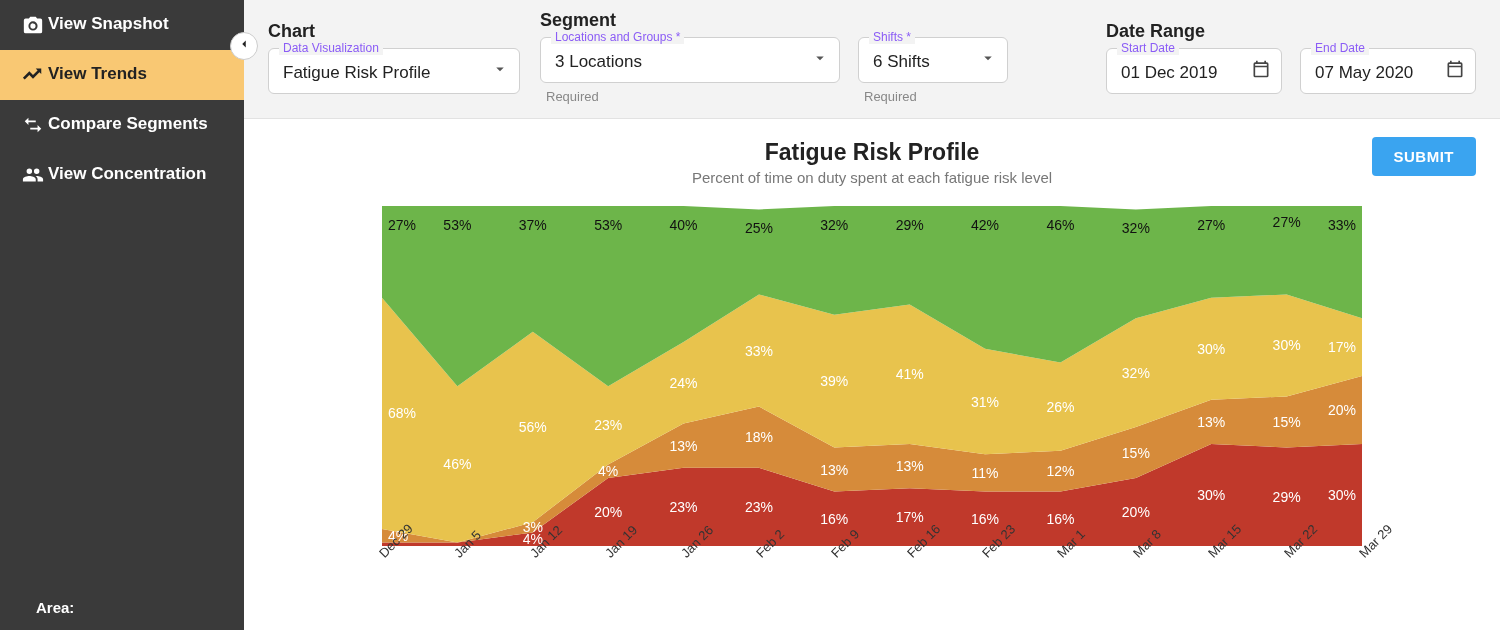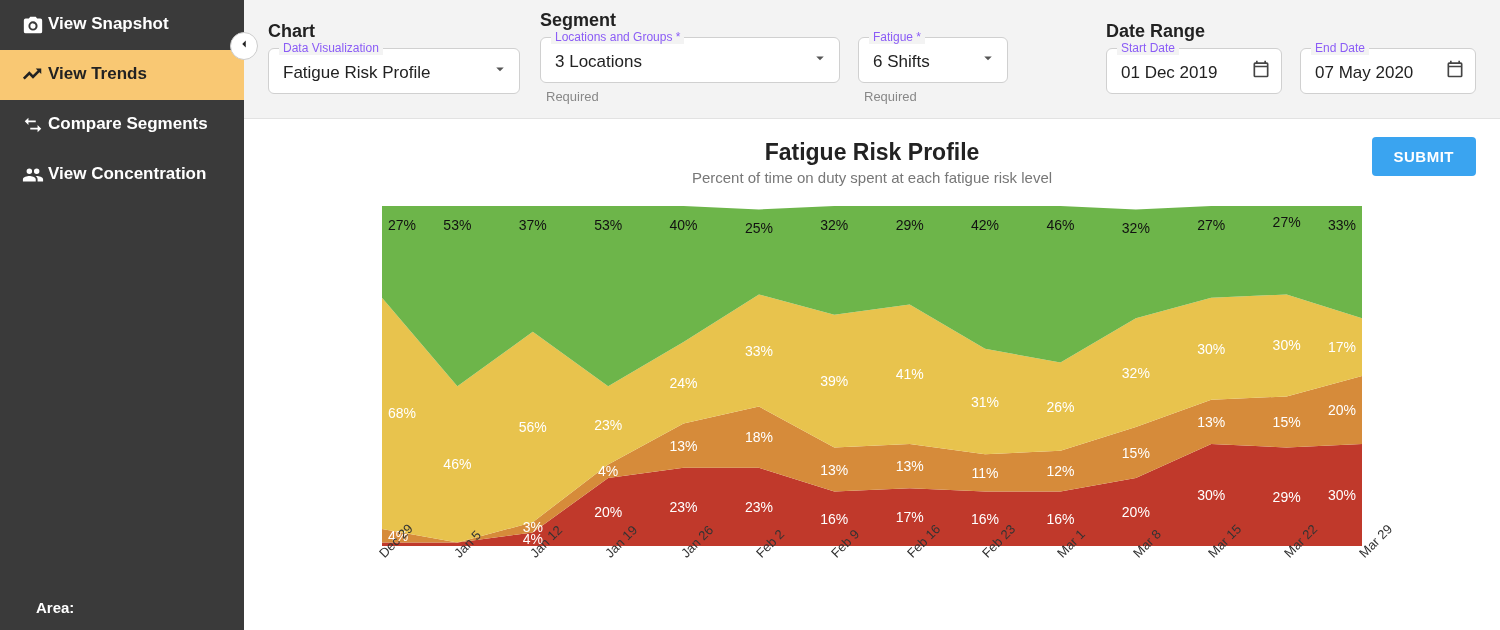--- a/index.html
+++ b/index.html
@@ -128,21 +128,21 @@
             <span class="field-label-float">Locations and Groups *</span>
             <span class="field-value">3 Locations</span>
             <span class="drop-icon"><svg viewBox="0 0 24 24">
                   <path d="M7 10l5 5 5-5z"></path>
                 </svg></span>
           </div>
           <div class="field-helper">Required</div>
         </div>
         <div class="field-wrap">
           <div class="field" style="width:150px">
-            <span class="field-label-float">Fatigue *</span>
+            <span class="field-label-float">Shifts *</span>
             <span class="field-value">6 Shifts</span>
             <span class="drop-icon"><svg viewBox="0 0 24 24">
                   <path d="M7 10l5 5 5-5z"></path>
                 </svg></span>
           </div>
           <div class="field-helper">Required</div>
         </div>
       </div>
     </div>
 

